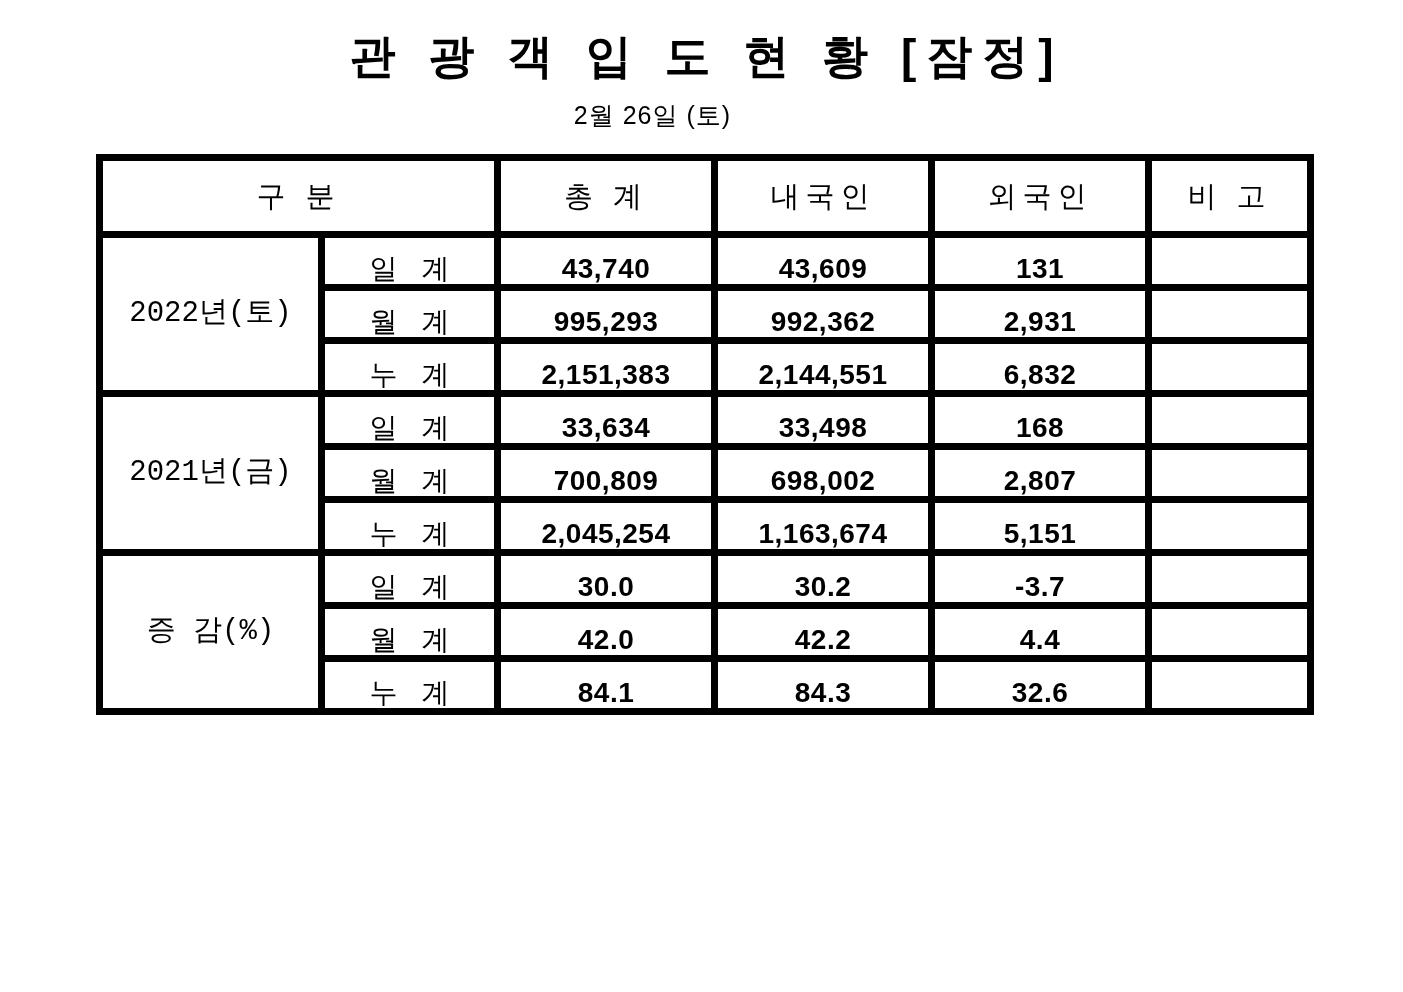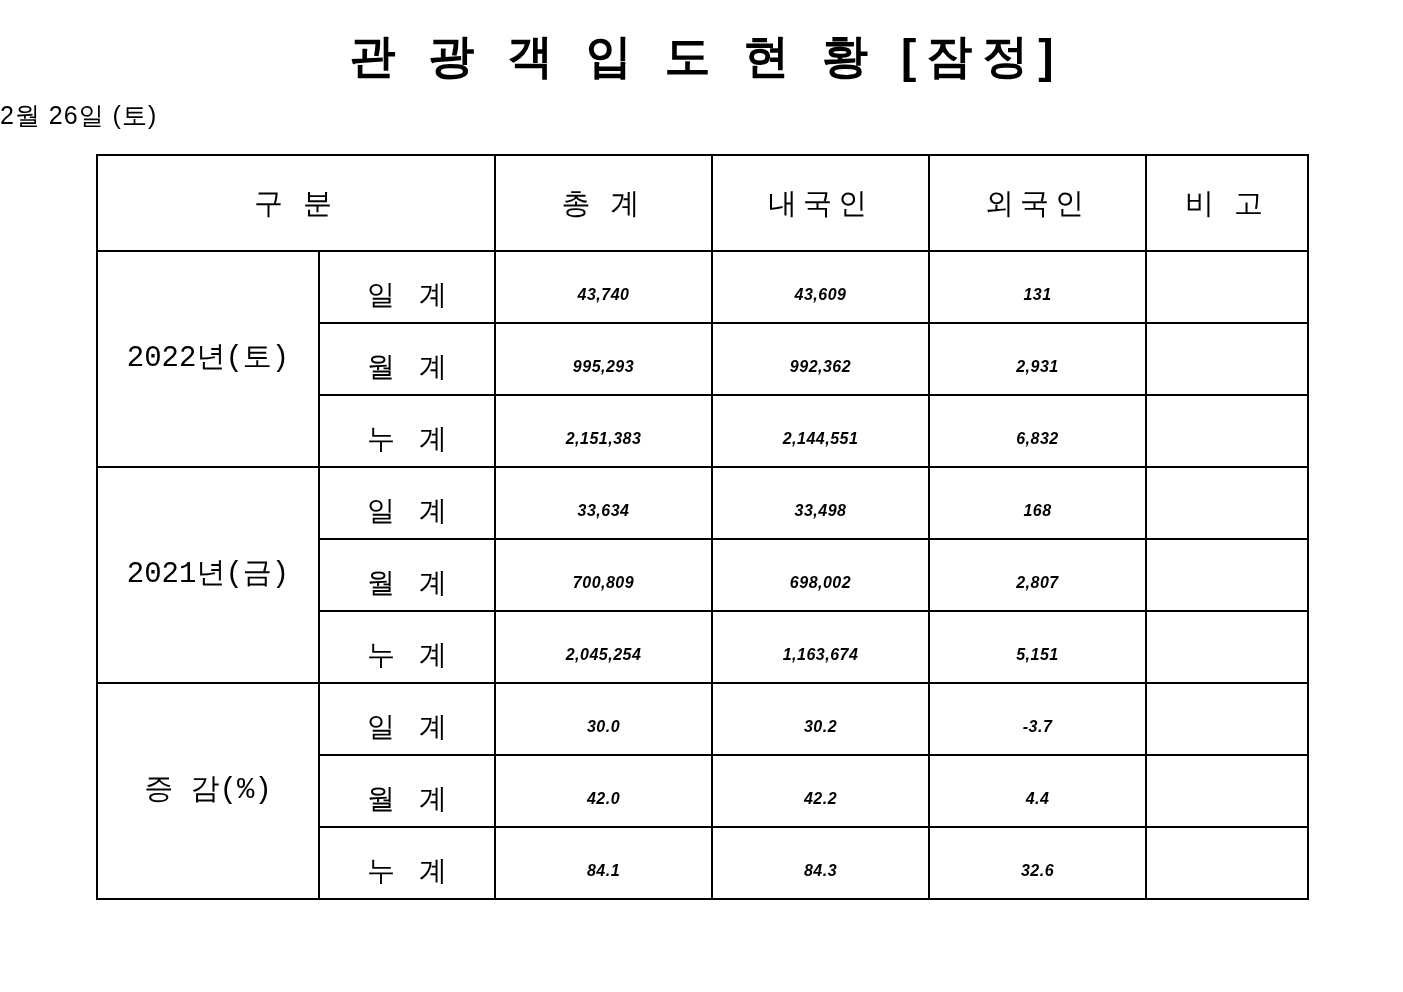--- a/index.html
+++ b/index.html
@@ -24,40 +24,40 @@
   .doc-title {
     text-align: center;
     font-size: 46px;
     font-weight: bold;
     letter-spacing: 10px;
     margin-bottom: 0;
     line-height: 1.1;
     padding-left: 10px;
   }
   .doc-date {
-    text-align: left;
+    text-align: center;
     font-size: 25px;
     font-weight: normal;
     margin-top: 18px;
     padding-right: 98px;
     letter-spacing: 1px;
   }
   .table-wrap {
     margin-top: 22px;
     padding-left: 96px;
     padding-right: 96px;
   }
   table.report {
     border-collapse: collapse;
     width: 1211px;
     table-layout: fixed;
   }
   table.report td, table.report th {
-    border: 2px solid #000000;
-    padding: 12px;
+    border: 7px solid #000000;
+    padding: 0;
     text-align: center;
     vertical-align: middle;
     font-size: 0;
   }
   .cell-txt {
     display: block;
     font-size: 27px;
     line-height: 62px;
     height: 46px;
     font-weight: normal;
@@ -76,24 +76,23 @@
     height: auto;
     padding: 0;
     font-family: Liberation Mono, monospace;
   }
   .sub-label .cell-txt {
     font-size: 28px;
     letter-spacing: 8px;
     padding-left: 8px;
   }
   .num .cell-txt {
-    font-size: 16px;
+    font-size: 28px;
     font-weight: bold;
     letter-spacing: 0.5px;
-    font-style: italic;
   }
   .col-div { width: 222px; }
   .col-sub { width: 176px; }
   .col-total { width: 217px; }
   .col-dom { width: 217px; }
   .col-for { width: 217px; }
   .col-note { width: 162px; }
   .thick-top td { border-top-width: 3px; }
   td.grp-label { border-right-width: 2px; }
 </style>

